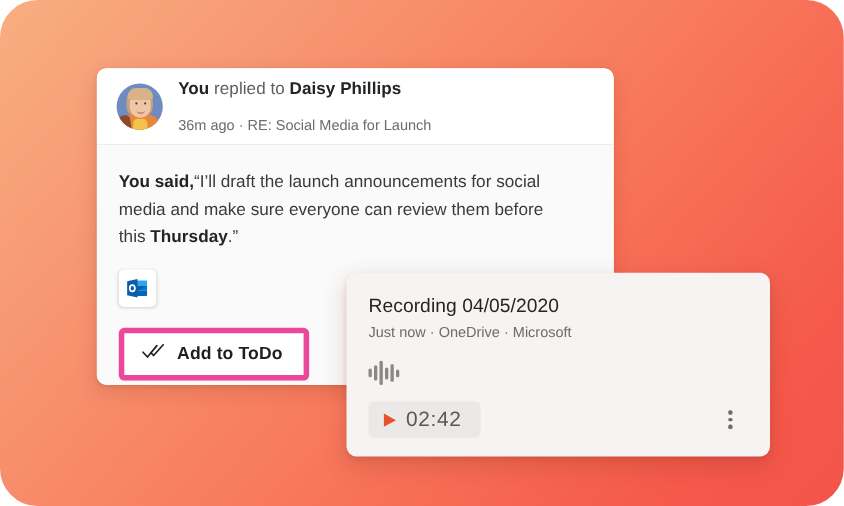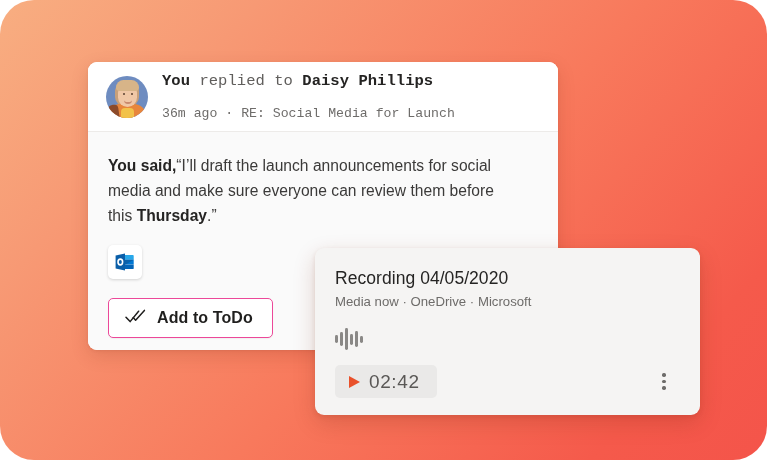--- a/index.html
+++ b/index.html
@@ -38,21 +38,20 @@
     box-shadow: 0 6px 18px rgba(120, 40, 20, 0.16), 0 1px 3px rgba(120, 40, 20, 0.10);
     overflow: hidden;
   }
   .msg-header {
     display: flex;
     align-items: center;
     padding: 14px 18px 13px 18px;
     background: #ffffff;
     height: 42px;
     box-sizing: content-box;
-    font-family: Liberation Mono, monospace;
   }
   .avatar {
     width: 42px;
     height: 42px;
     border-radius: 50%;
     flex: 0 0 42px;
     overflow: hidden;
     position: relative;
     background: #6E8CC0;
   }
@@ -175,21 +174,21 @@
   }
 
   .todo-btn {
     margin-top: 19px;
     display: inline-flex;
     align-items: center;
     gap: 11px;
     height: 38px;
     padding: 0 19px 0 16px;
     background: #ffffff;
-    border: 1px solid #ec4899;
+    border: 5px solid #ec4899;
     border-radius: 5px;
     box-shadow: 0 1px 1px rgba(0,0,0,0.04);
     cursor: pointer;
   }
   .todo-btn-label {
     font-size: 16px;
     font-weight: 700;
     color: #201F1E;
     letter-spacing: 0.1px;
   }
@@ -329,21 +328,21 @@
             <path d="M8.2 8.6l2.4 2.6L19.4 1.4" stroke="#201F1E" stroke-width="1.5" stroke-linecap="round" stroke-linejoin="round"></path>
           </svg>
         </span>
         <span class="todo-btn-label">Add to ToDo</span>
       </div>
     </div>
   </div>
 
   <div class="rec-card">
     <div class="rec-title">Recording 04/05/2020</div>
-    <div class="rec-sub">Media now · OneDrive · Microsoft</div>
+    <div class="rec-sub">Just now · OneDrive · Microsoft</div>
 
     <div class="waveform">
       <span style="height:8px"></span>
       <span style="height:14px"></span>
       <span style="height:22px"></span>
       <span style="height:11px"></span>
       <span style="height:16px"></span>
       <span style="height:7px"></span>
     </div>
 

